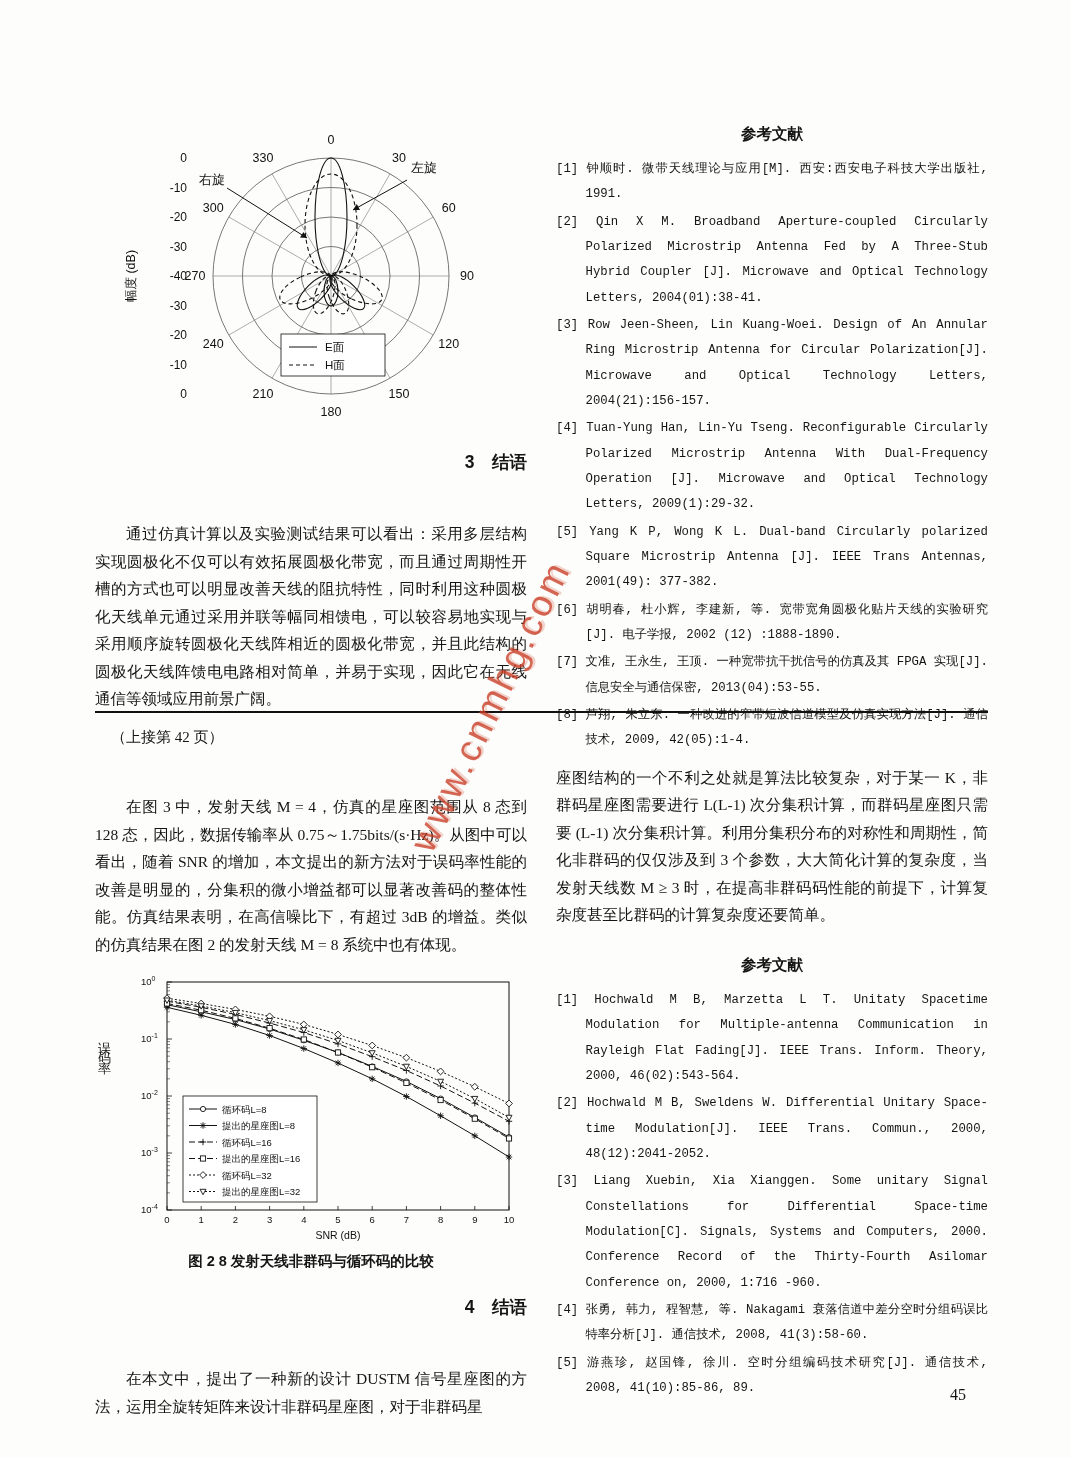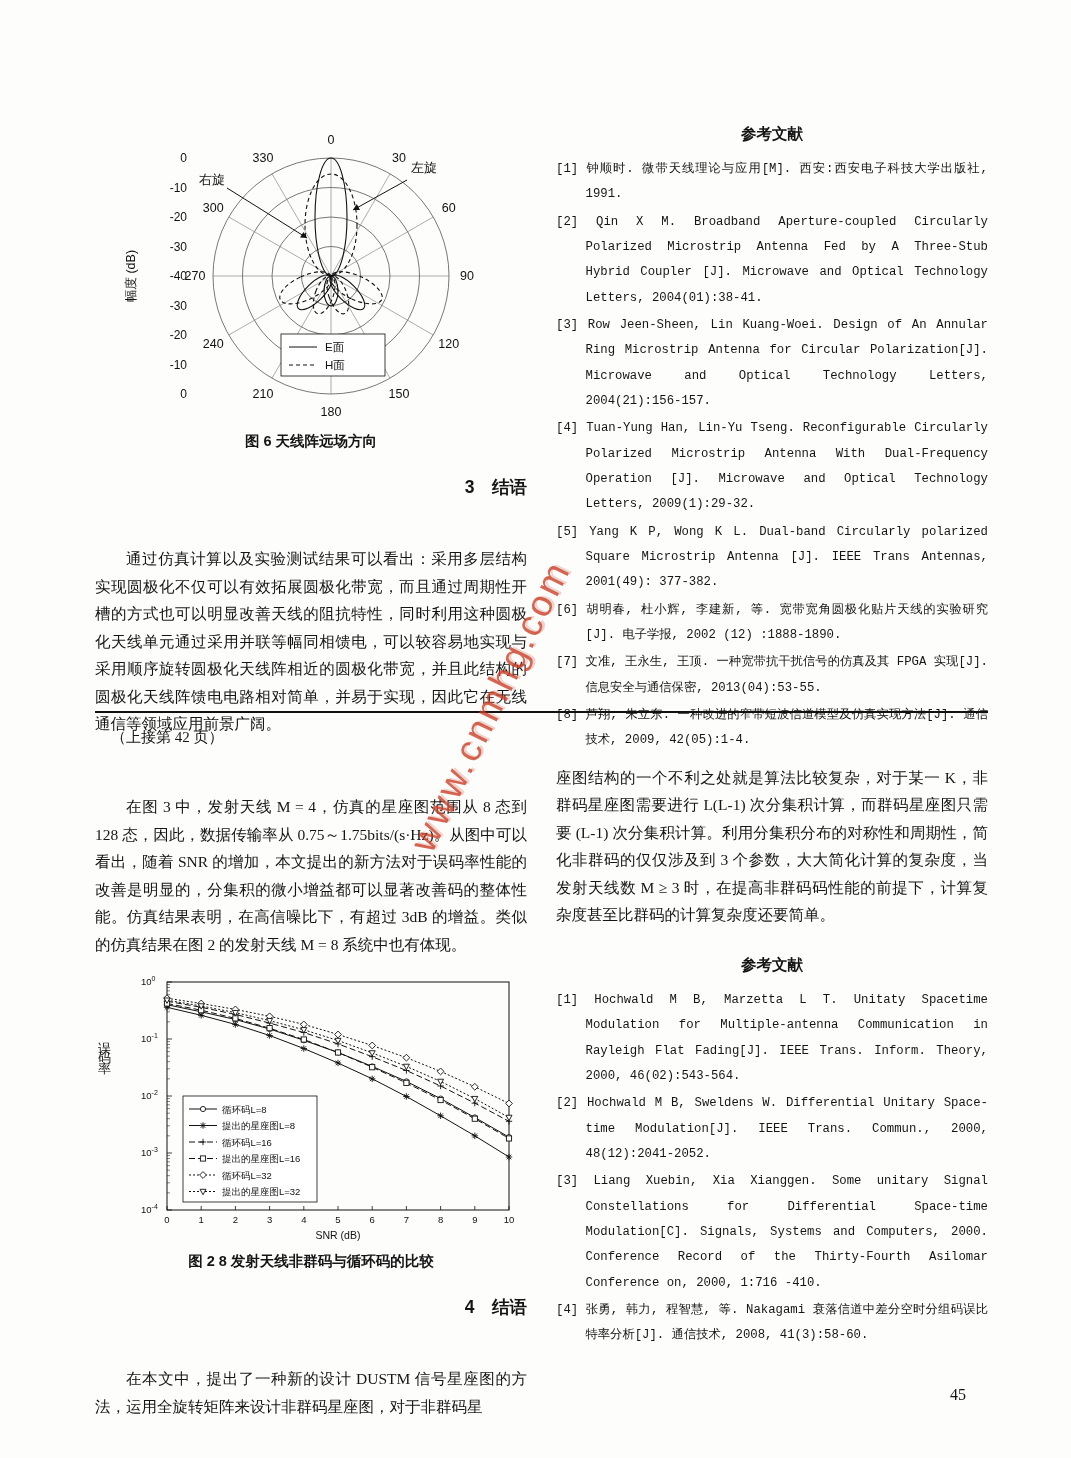--- a/index.html
+++ b/index.html
@@ -105,21 +105,20 @@
           <path d="M258 94L261.7898223674385 88.11465834269045L264.99915850692844 93.8914633937724Z" fill="#111"></path>
         </g>
         <g>
           <rect x="186" y="218" width="104" height="42" fill="#fff" stroke="#111" stroke-width="0.8"></rect>
           <line x1="194" y1="231" x2="222" y2="231" stroke="#111" stroke-width="1"></line>
           <text x="230" y="235" font-size="11.5" fill="#111">E面</text>
           <line x1="194" y1="249" x2="222" y2="249" stroke="#111" stroke-width="1" stroke-dasharray="4,3"></line>
           <text x="230" y="253" font-size="11.5" fill="#111">H面</text>
         </g>
       </svg>
-    <figcaption class="fig-caption">图 6  天线阵远场方向</figcaption>
   </figure>
   <h3 class="sec-heading">3　结语</h3>
   <p class="para indent">通过仿真计算以及实验测试结果可以看出：采用多层结构实现圆极化不仅可以有效拓展圆极化带宽，而且通过周期性开槽的方式也可以明显改善天线的阻抗特性，同时利用这种圆极化天线单元通过采用并联等幅同相馈电，可以较容易地实现与采用顺序旋转圆极化天线阵相近的圆极化带宽，并且此结构的圆极化天线阵馈电电路相对简单，并易于实现，因此它在无线通信等领域应用前景广阔。</p>
 </div>
 
 <div class="block top-right">
   <div class="refs-heading">参考文献</div>
   <ol class="refs">
 
       <li class="ref">[1] 钟顺时. 微带天线理论与应用[M]. 西安:西安电子科技大学出版社, 1991.</li>
@@ -334,21 +333,22 @@
 
 <div class="block bottom-right">
   <p class="para">座图结构的一个不利之处就是算法比较复杂，对于某一 K，非群码星座图需要进行 L(L-1) 次分集积计算，而群码星座图只需要 (L-1) 次分集积计算。利用分集积分布的对称性和周期性，简化非群码的仅仅涉及到 3 个参数，大大简化计算的复杂度，当发射天线数 M ≥ 3 时，在提高非群码码性能的前提下，计算复杂度甚至比群码的计算复杂度还要简单。</p>
   <div class="refs-heading" style="margin-top:26px;">参考文献</div>
   <ol class="refs">
 
       <li class="ref">[1] Hochwald M B, Marzetta L T. Unitaty Spacetime Modulation for Multiple-antenna Communication in Rayleigh Flat Fading[J]. IEEE Trans. Inform. Theory, 2000, 46(02):543-564.</li>
 
       <li class="ref">[2] Hochwald M B, Sweldens W. Differential Unitary Space-time Modulation[J]. IEEE Trans. Commun., 2000, 48(12):2041-2052.</li>
 
-      <li class="ref">[3] Liang Xuebin, Xia Xianggen. Some unitary Signal Constellations for Differential Space-time Modulation[C]. Signals, Systems and Computers, 2000. Conference Record of the Thirty-Fourth Asilomar Conference on, 2000, 1:716 -410.</li>
+      <li class="ref">[3] Liang Xuebin, Xia Xianggen. Some unitary Signal Constellations for Differential Space-time Modulation[C]. Signals, Systems and Computers, 2000. Conference Record of the Thirty-Fourth Asilomar Conference on, 2000, 1:716 -960.</li>
 
       <li class="ref">[4] 张勇, 韩力, 程智慧, 等. Nakagami 衰落信道中差分空时分组码误比特率分析[J]. 通信技术, 2008, 41(3):58-60.</li>
 
+      <li class="ref">[5] 游燕珍, 赵国锋, 徐川. 空时分组编码技术研究[J]. 通信技术, 2008, 41(10):85-86, 89.</li>
     </ol>
 </div>
 
 <div class="watermark">www.cnmhg.com</div>
 <div class="pageno">45</div>
 
 </body></html>

